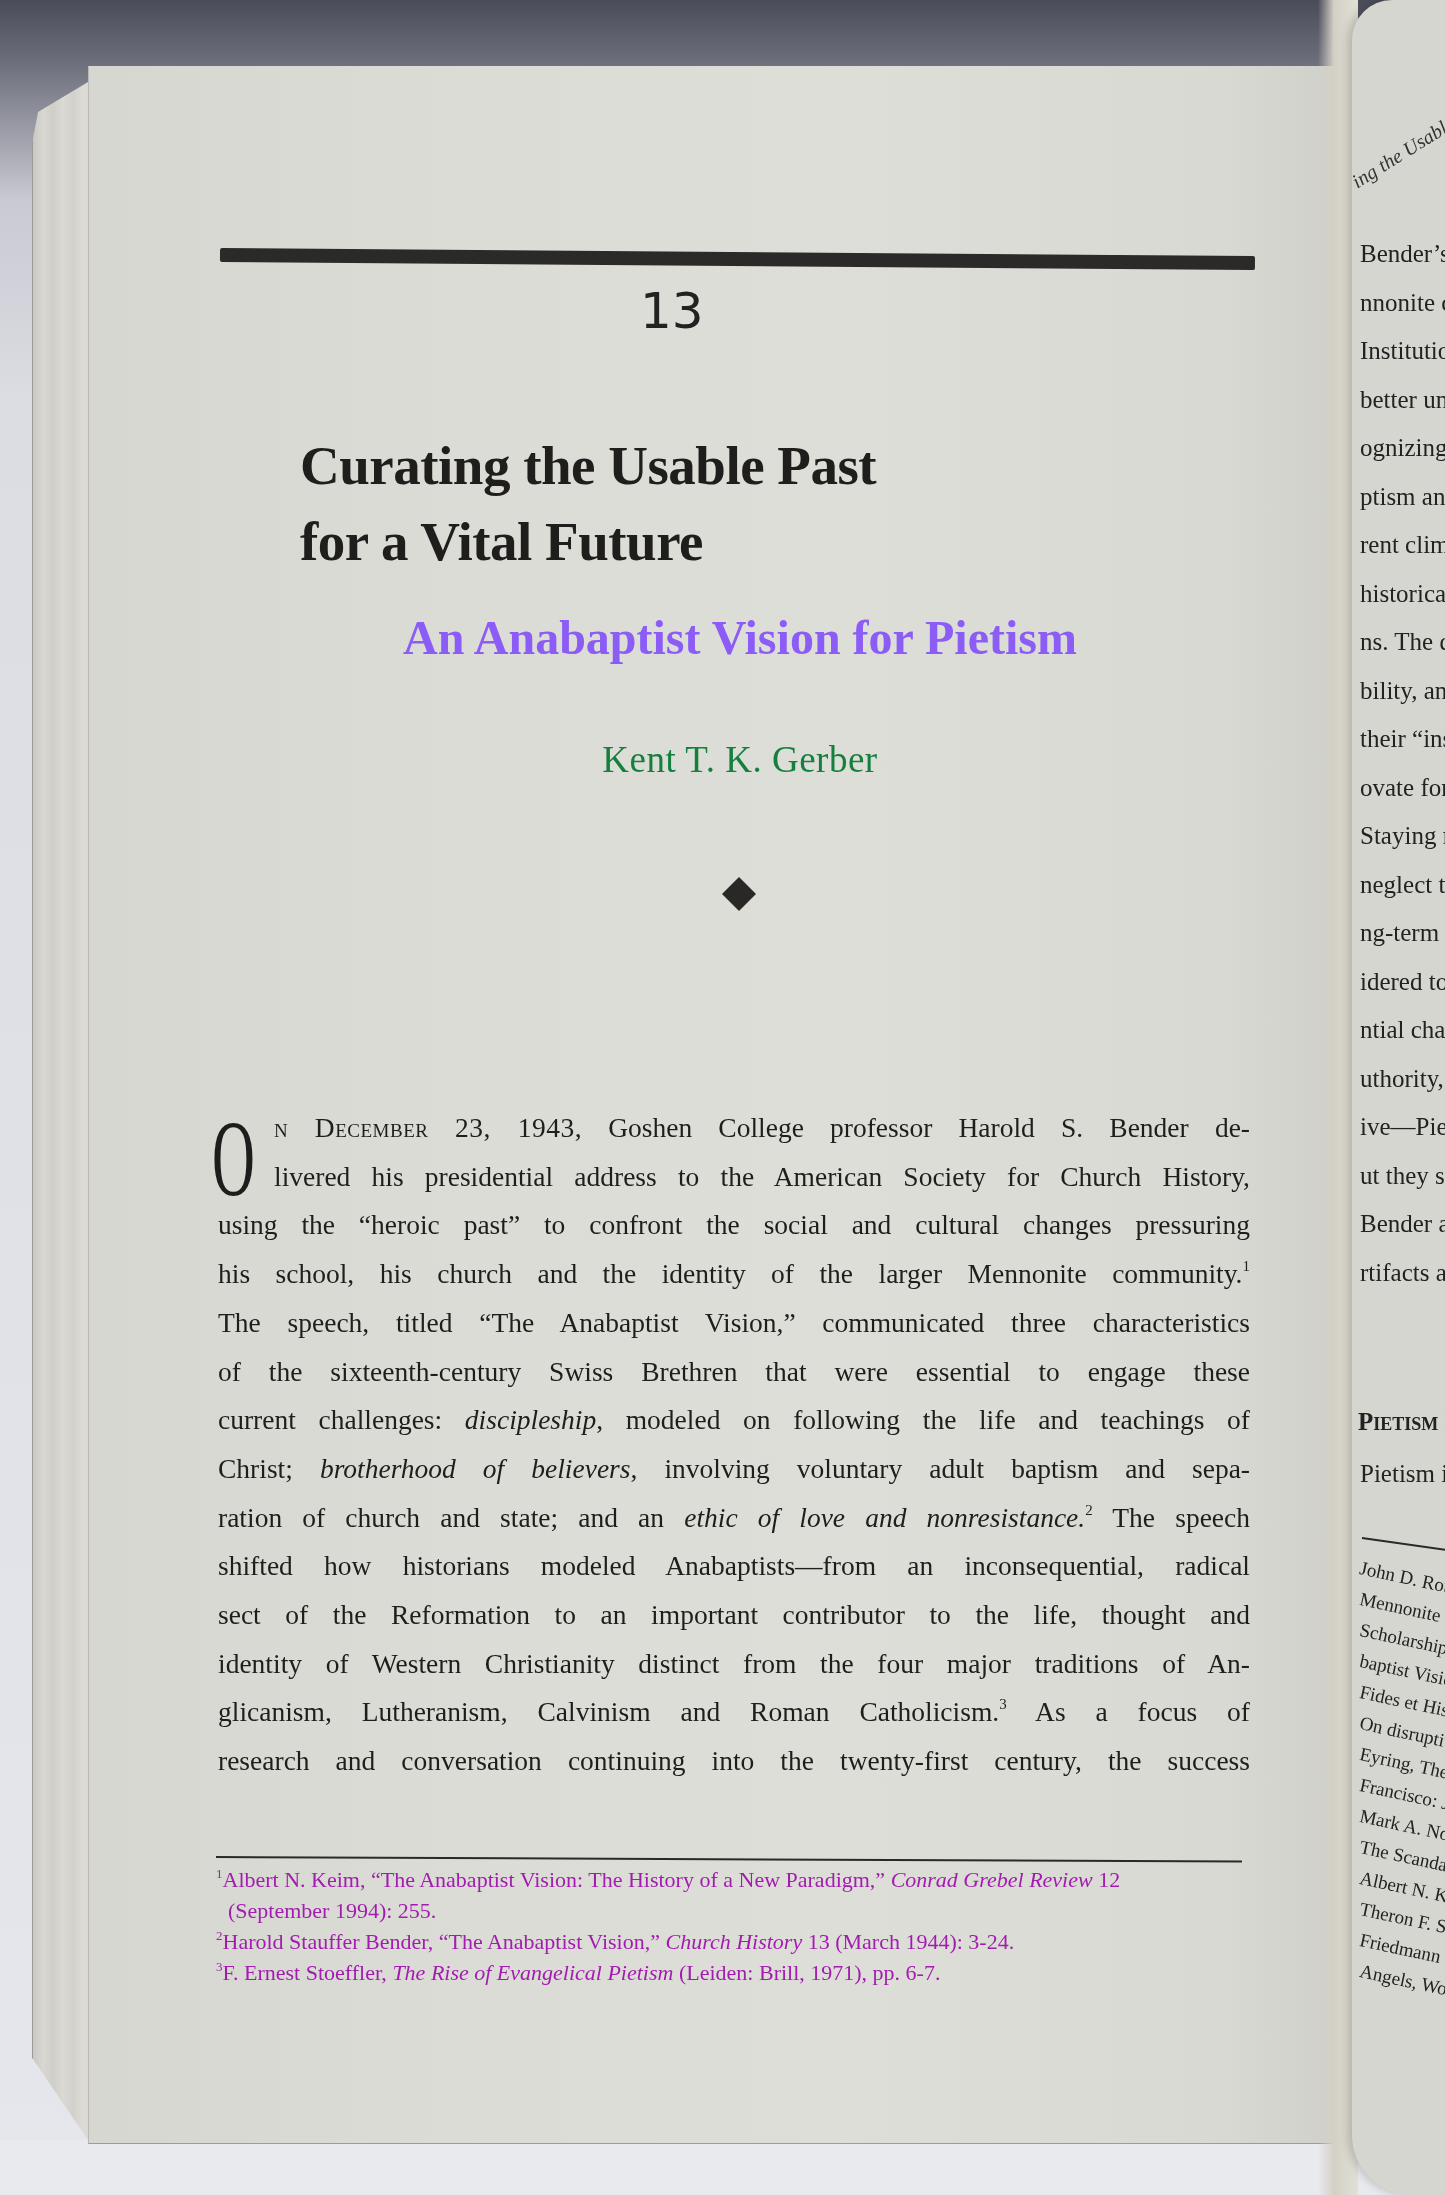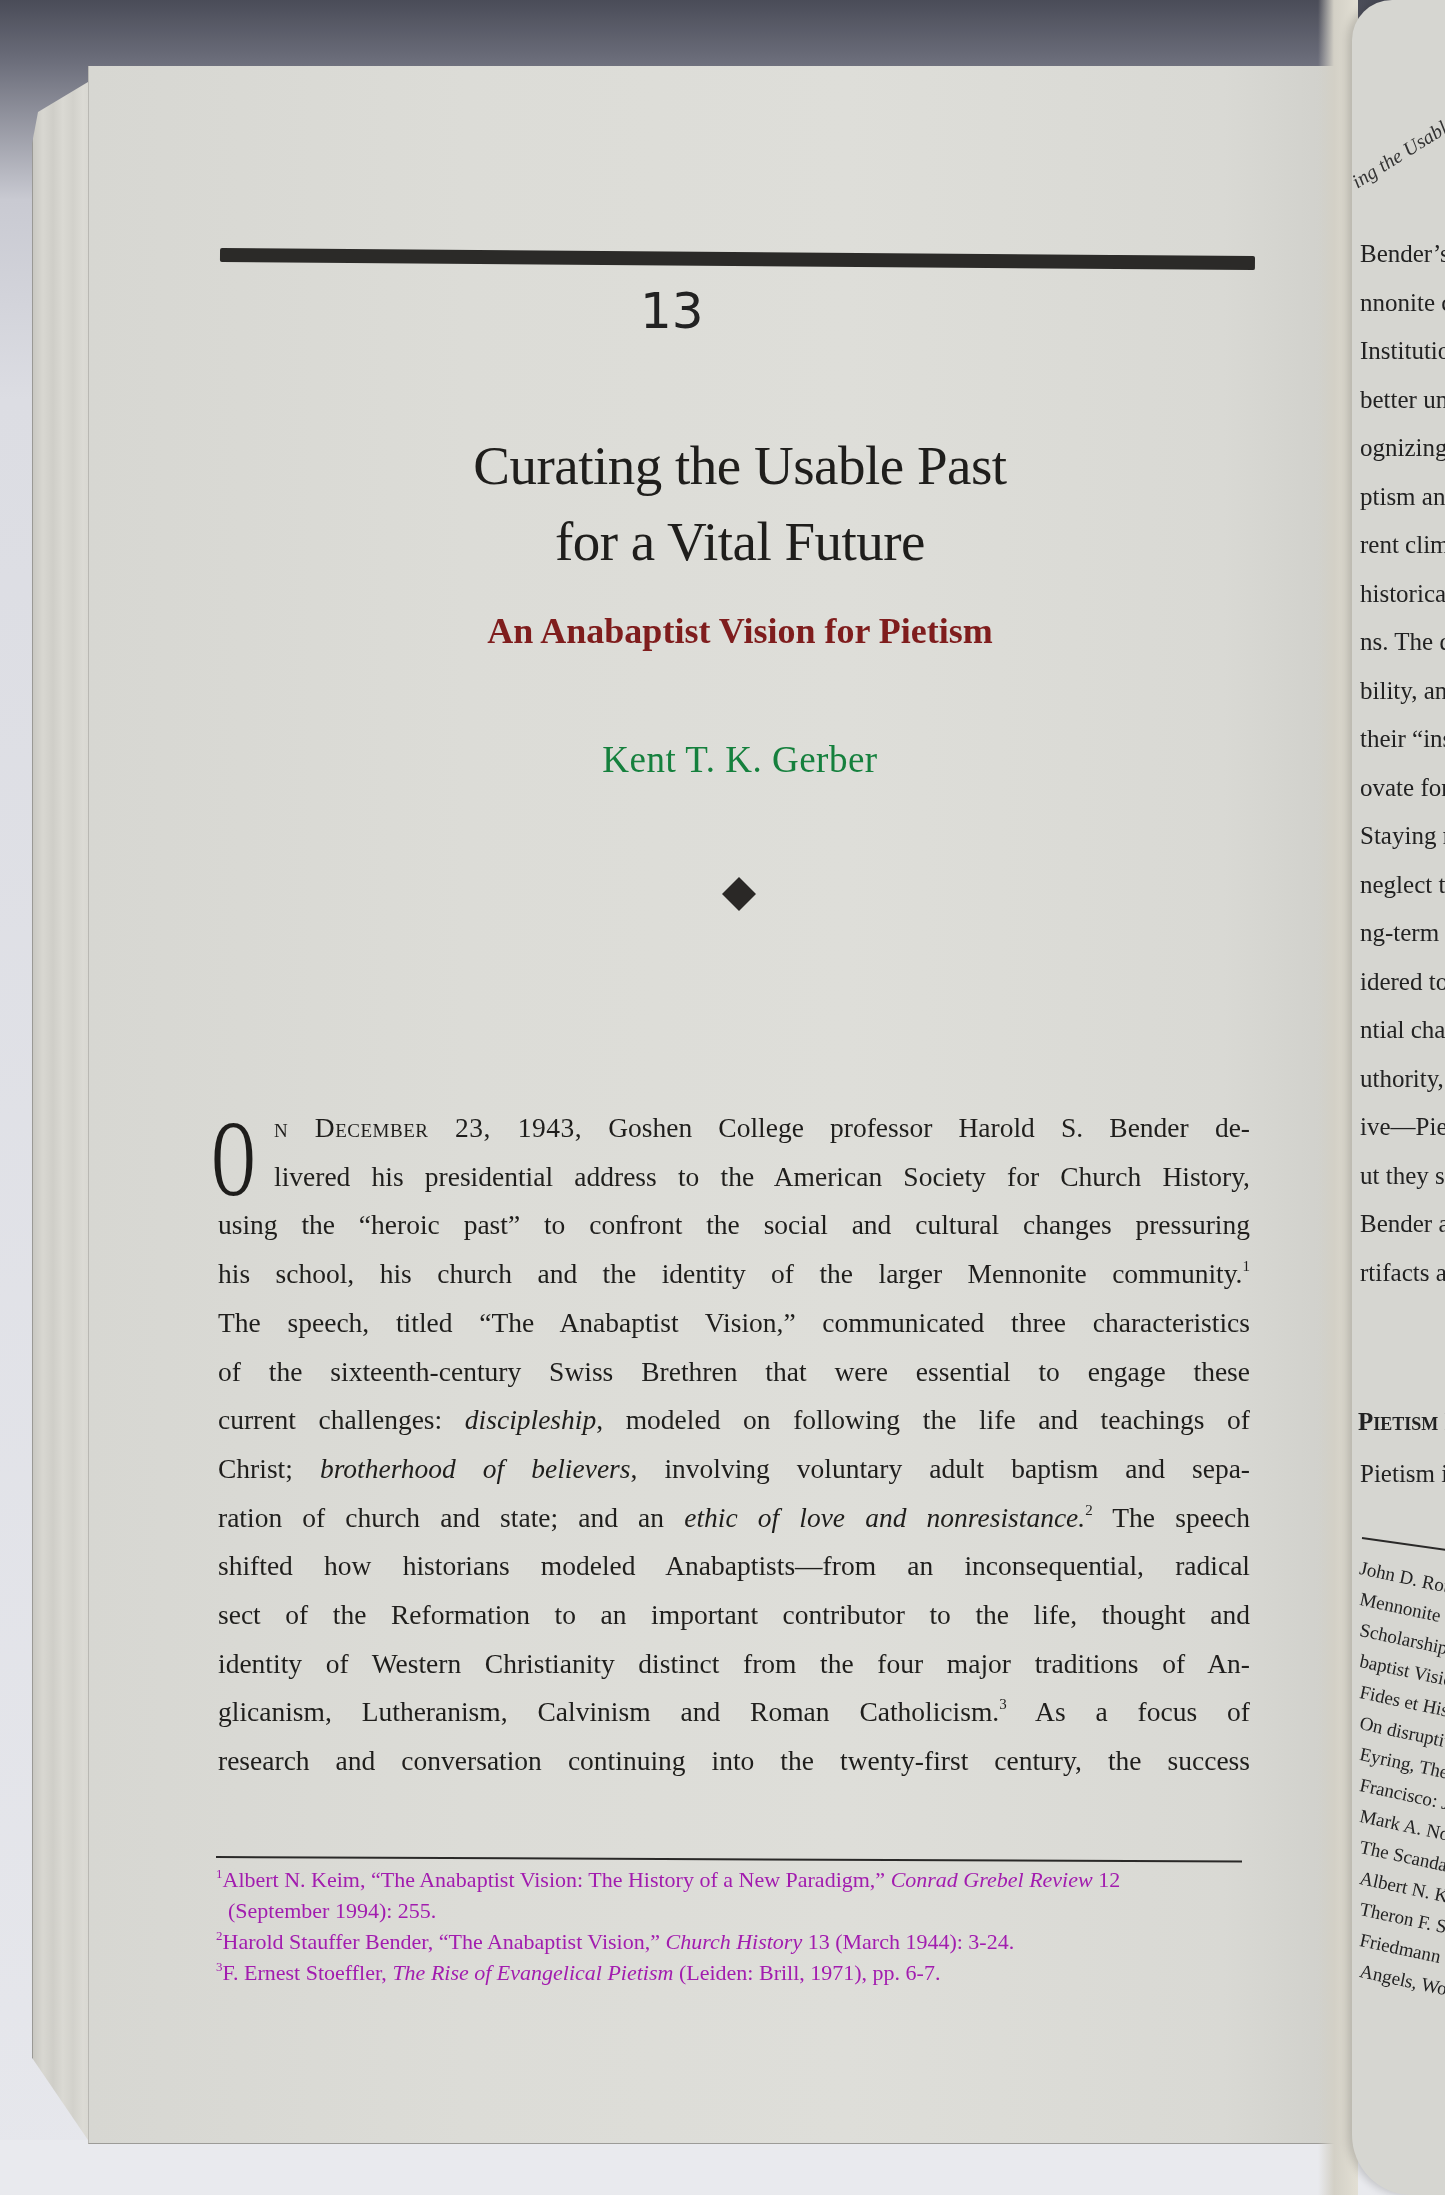--- a/index.html
+++ b/index.html
@@ -43,27 +43,27 @@
     background: #2b2a28;
     border-radius: 2px;
     transform: rotate(0.45deg);
     transform-origin: left center;
   }
   .chapter-number {
     position: absolute; left: 640px; top: 282px; width: 200px; text-align: left;
     font-family: "DejaVu Sans", sans-serif; font-size: 50px; color: #222;
   }
   .title {
-    position: absolute; left: 300px; top: 428px; width: 880px; text-align: center;
-    font-size: 55px; line-height: 76px; font-weight: normal; color: #1f1e1c;
+    position: absolute; left: 300px; top: 428px; width: 880px; 
+    font-size: 55px; line-height: 76px; font-weight: bold; color: #1f1e1c;
     letter-spacing: -0.5px;
   }
   .subtitle {
     position: absolute; left: 300px; top: 610px; width: 880px; text-align: center;
-    font-size: 36px; font-weight: bold; color: #7f1d1d;
+    font-size: 48px; font-weight: bold; color: #8b5cf6;
   }
   .author {
     position: absolute; left: 300px; top: 738px; width: 880px; text-align: center;
     font-size: 37px; color: #15803d; letter-spacing: 0.5px;
   }
   .ornament {
     position: absolute; left: 727px; top: 882px; width: 24px; height: 24px;
     background: #2a2826; transform: rotate(45deg);
   }
   .body-text {

